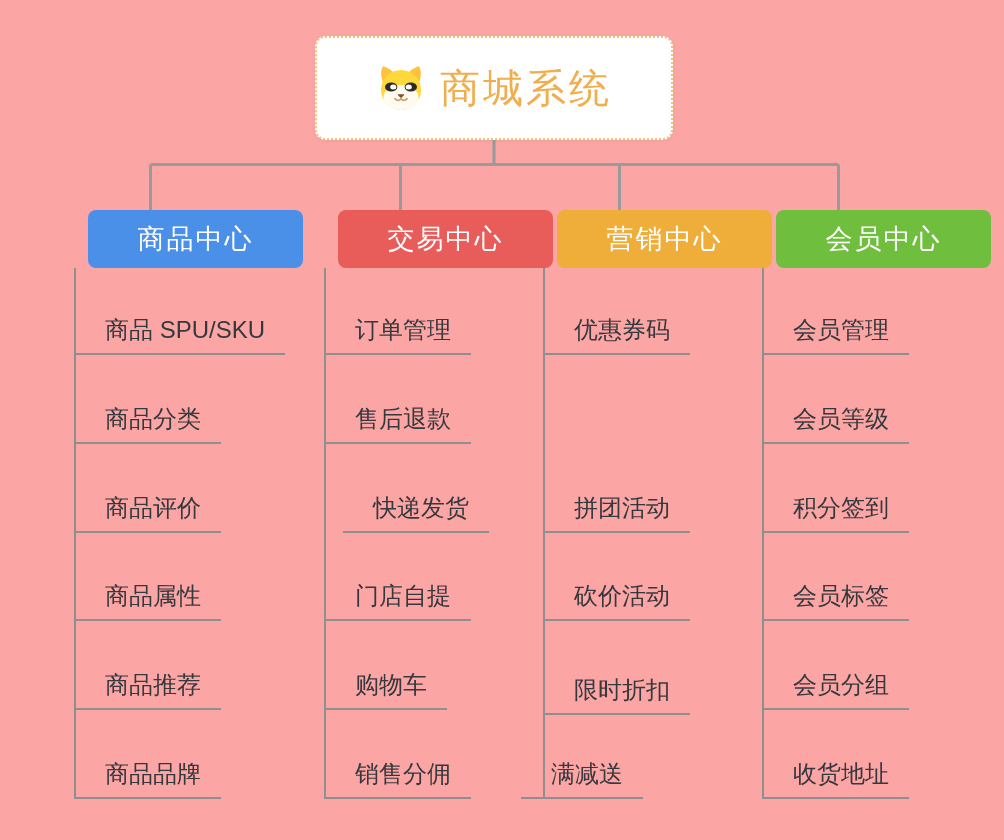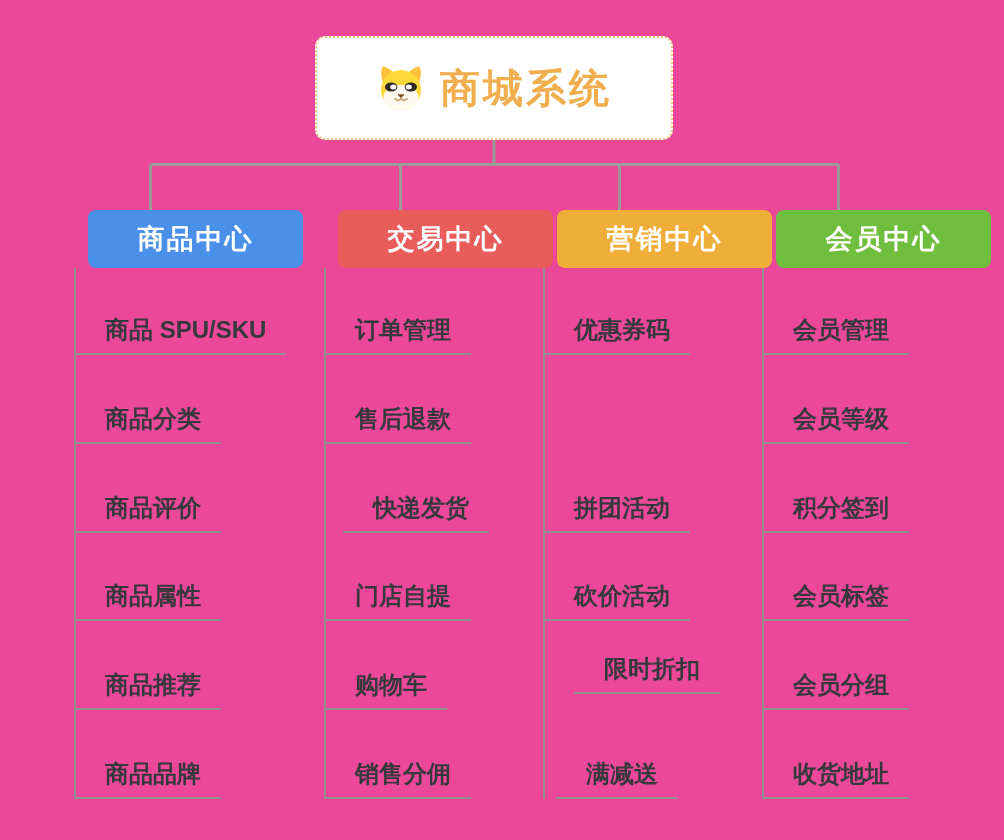--- a/index.html
+++ b/index.html
@@ -1,20 +1,20 @@
 <!DOCTYPE html>
 <html><head>
 <meta charset="utf-8">
 <style>
   * { margin:0; padding:0; box-sizing:border-box; }
   html,body { background:#eceaea; }
   body { font-family:"Liberation Sans","DejaVu Sans",sans-serif; }
   #canvas {
     position:relative; width:1004px; height:840px;
-    background:#ec4899; overflow:hidden;font-weight:bold;
+    background:#fca5a5; overflow:hidden;
   }
   #connector-svg { position:absolute; left:0; top:0; width:1004px; height:840px; }
   .root-node {
     position:absolute; left:315px; top:36px; width:358px; height:104px;
     background:#ffffff; border:2px dotted #f2c478; border-radius:10px;
     display:flex; align-items:center; justify-content:center; gap:14px;
     box-shadow:0 1px 4px rgba(0,0,0,0.05); cursor:pointer;
   }
   .root-title {
     font-size:40px; letter-spacing:3px; color:#f1ae4e; white-space:nowrap;
@@ -83,22 +83,22 @@
     <div class="leaf" style="left: 320px; top: 491.6px; margin-left: 23px;">快递发货</div>
     <div class="leaf" style="left: 325px; top: 580.4px; text-align: center;">门店自提</div>
     <div class="leaf" style="left: 325px; top: 669.2px;">购物车</div>
     <div class="leaf" style="left: 325px; top: 758px;">销售分佣</div>
     <div class="branch" style="left: 526px; background: rgb(239, 173, 58);">
       <span>营销中心</span>
     </div>
     <div class="leaf" style="left: 544px; top: 314px;">优惠券码</div>
     <div class="leaf" style="left: 544px; top: 491.6px;">拼团活动</div>
     <div class="leaf" style="left: 544px; top: 580.4px;">砍价活动</div>
-    <div class="leaf" style="left: 544px; top: 653px; margin-left: 30px;">限时折扣</div>
-    <div class="leaf" style="left: 556px; top: 758px; text-align: right;">满减送</div>
+    <div class="leaf" style="left: 544px; top: 674px;">限时折扣</div>
+    <div class="leaf" style="left: 521px; top: 758px; text-align: right;">满减送</div>
     <div class="branch" style="left: 745px; background: rgb(112, 190, 62);">
       <span>会员中心</span>
     </div>
     <div class="leaf" style="left: 763px; top: 314px;">会员管理</div>
     <div class="leaf" style="left: 763px; top: 402.8px;">会员等级</div>
     <div class="leaf" style="left: 763px; top: 491.6px;">积分签到</div>
     <div class="leaf" style="left: 763px; top: 580.4px;">会员标签</div>
     <div class="leaf" style="left: 763px; top: 669.2px;">会员分组</div>
     <div class="leaf" style="left: 763px; top: 758px;">收货地址</div>
   </div>

